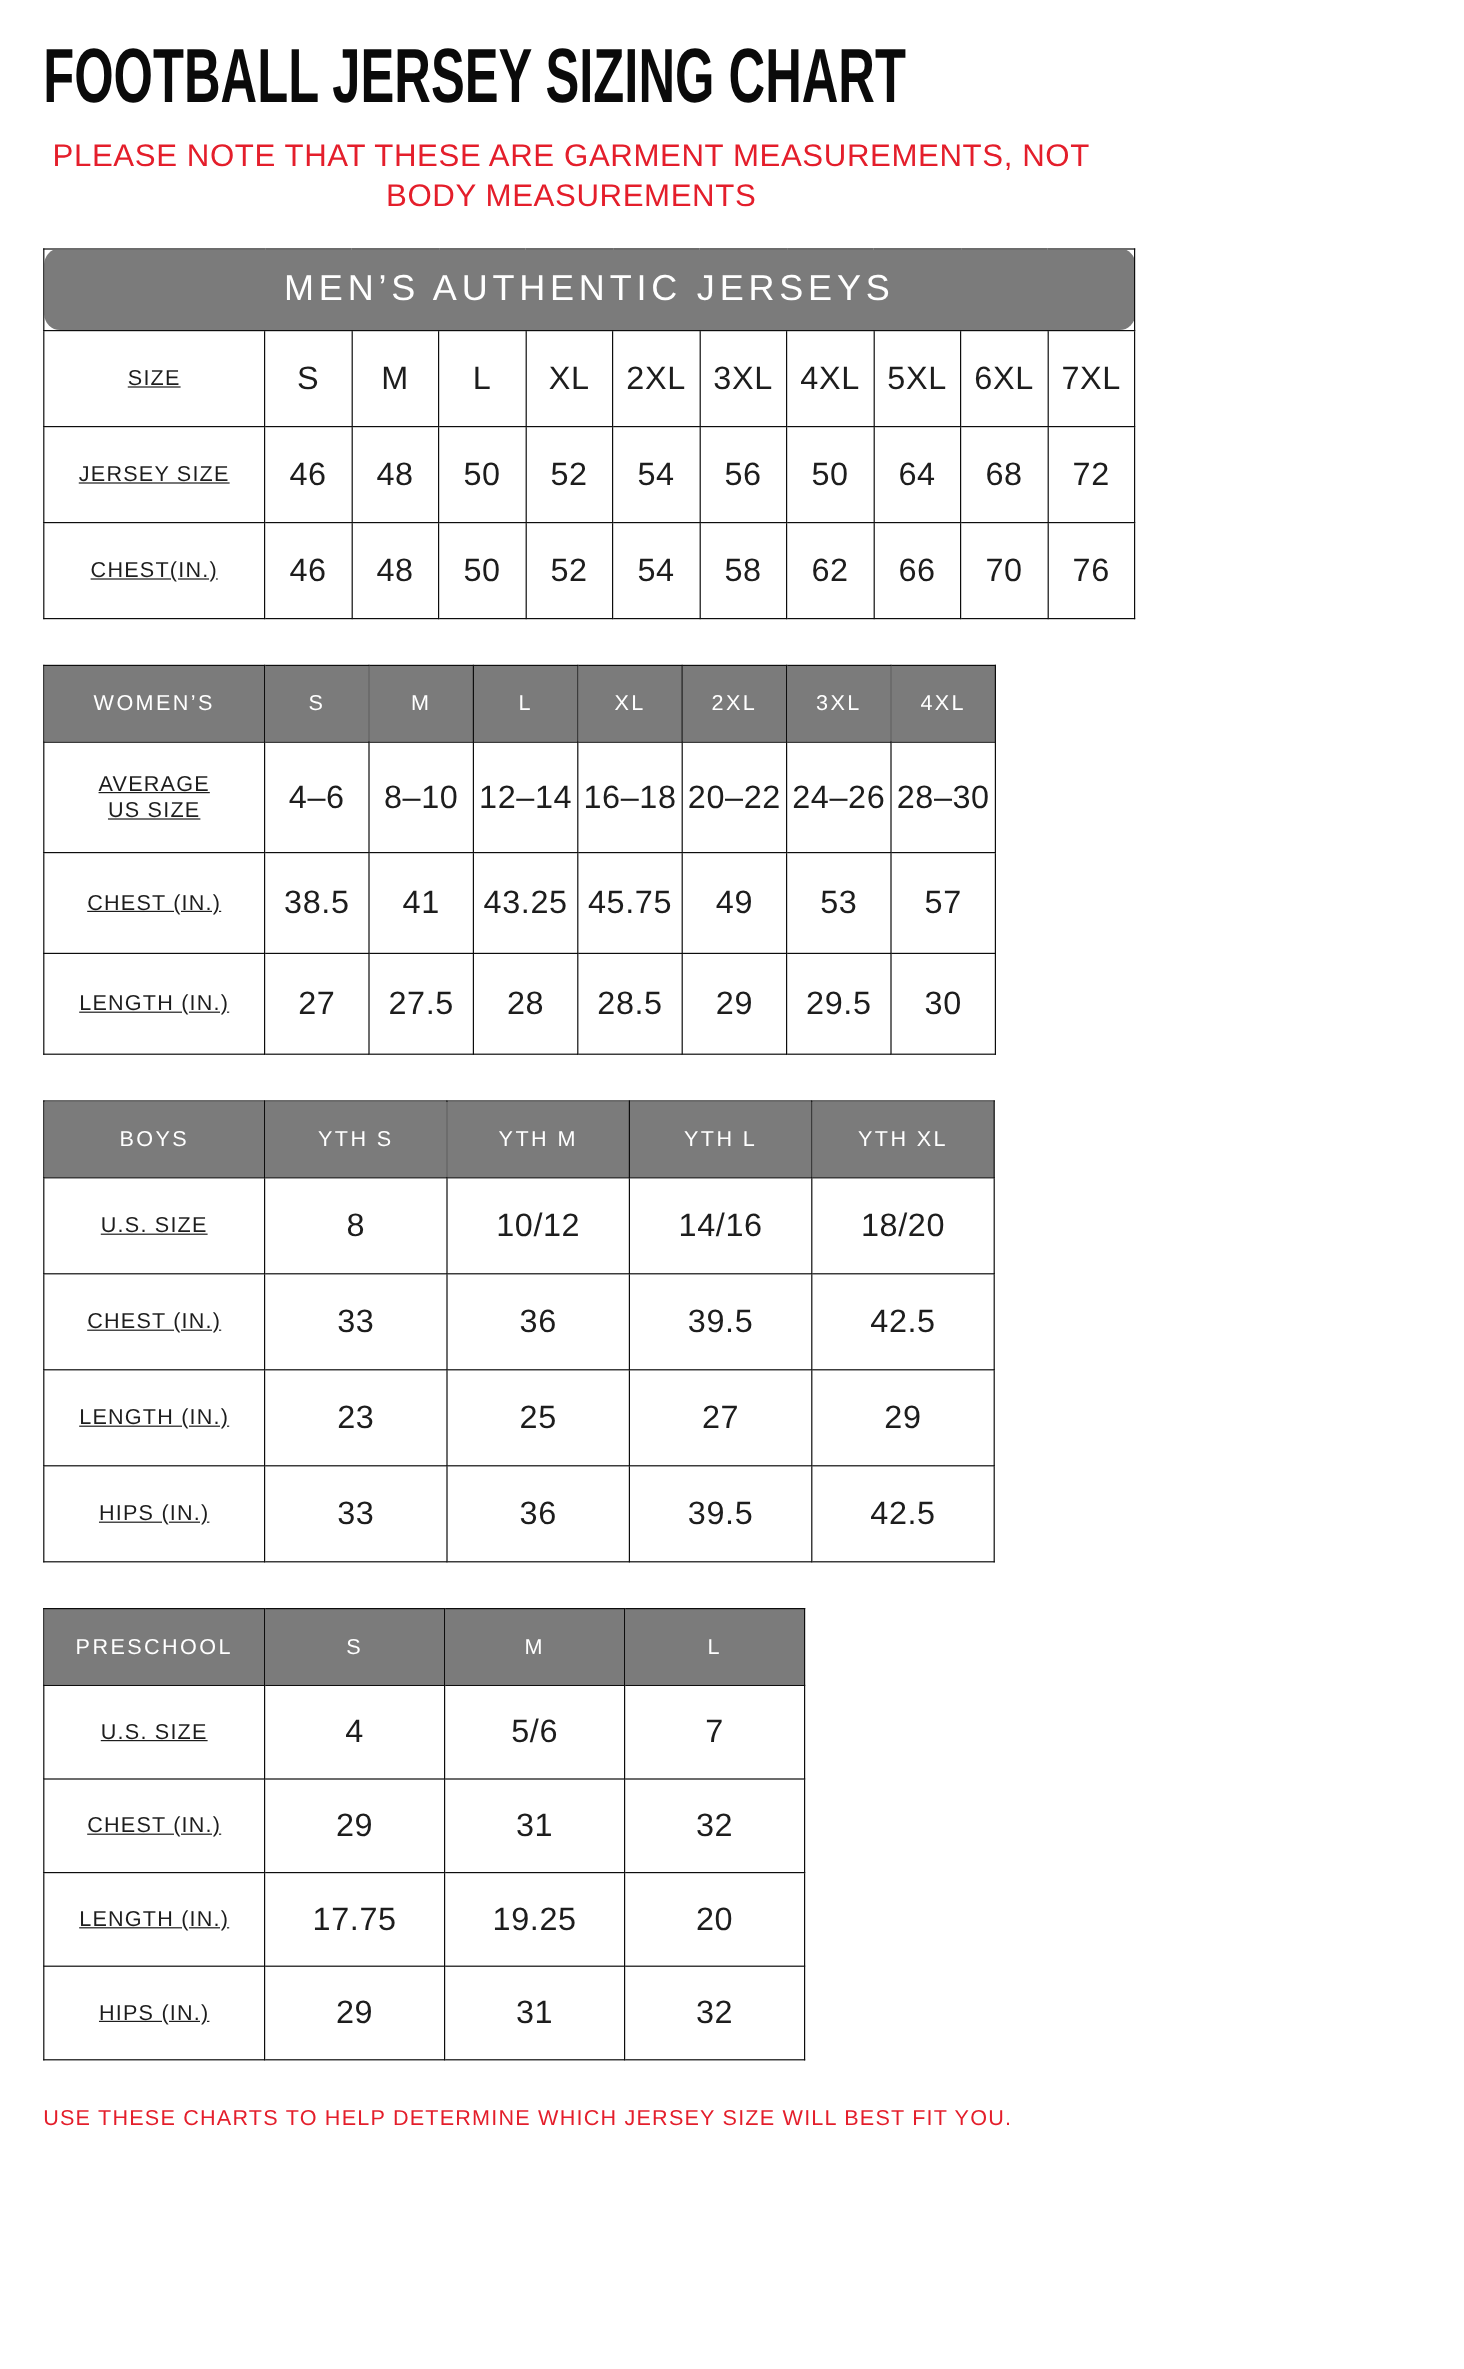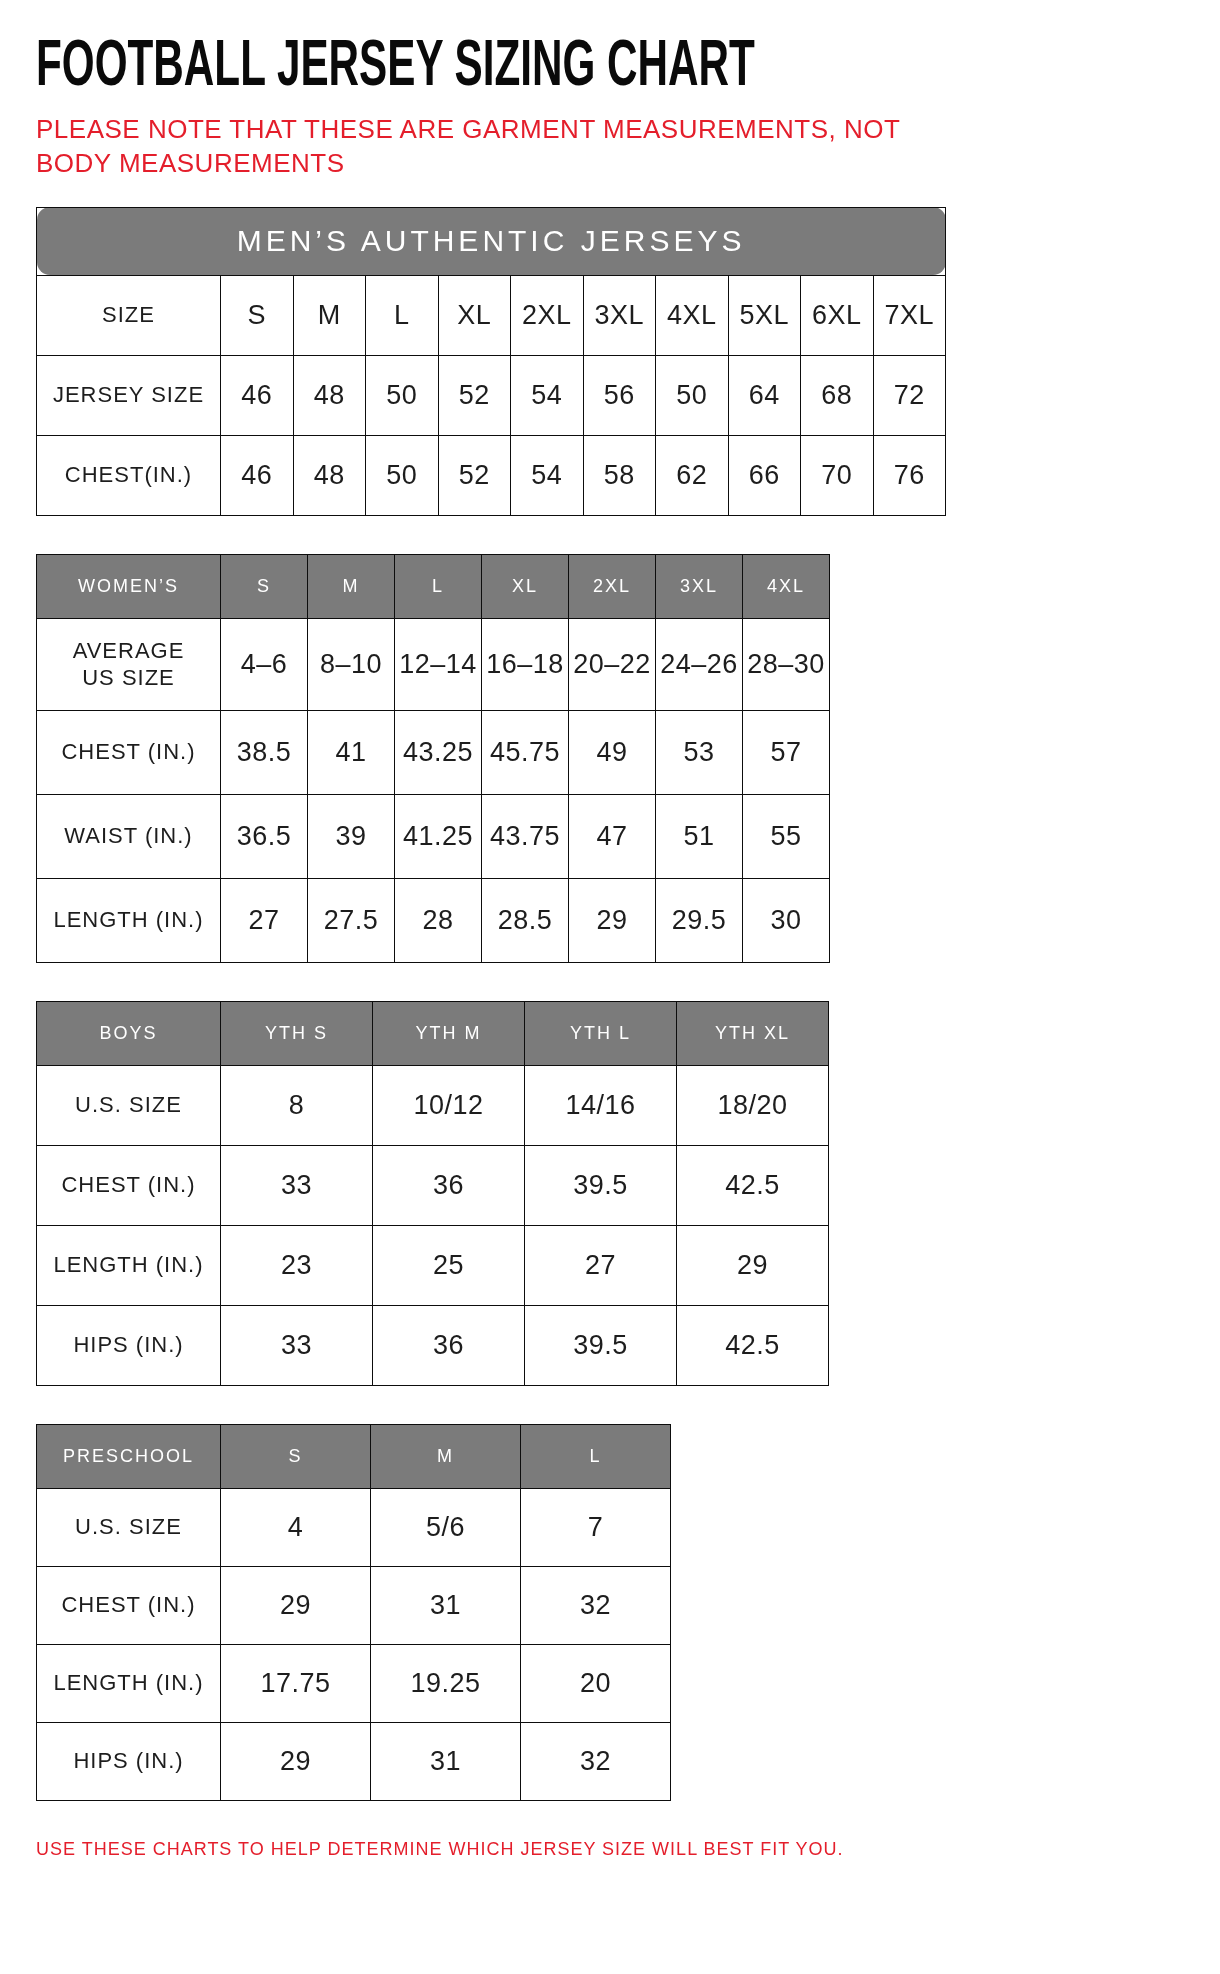--- a/index.html
+++ b/index.html
@@ -22,20 +22,21 @@
     letter-spacing: 0px;
     margin-bottom: 12px;
   }
   .note {
     color: var(--accent-red, #e41e2b);
     font-size: 26px;
     line-height: 1.32;
     letter-spacing: 0.5px;
     max-width: 880px;
     margin-bottom: 26px;
+    text-align: center;
   }
   table.tbl {
     border-collapse: collapse;
     table-layout: fixed;
     margin-bottom: 38px;
   }
   .tbl th, .tbl td {
     border: 1px solid var(--border-black, #0d0d0d);
     text-align: center;
     vertical-align: middle;
@@ -52,24 +53,25 @@
   }
   .hdr {
     background: var(--header-gray, #7b7b7b);
     color: #ffffff;
     font-size: 18px;
     font-weight: normal;
     letter-spacing: 2px;
     height: 64px;
   }
   .lbl {
-    font-size: 22px;
+    font-size: 18px;
     letter-spacing: 1px;
     white-space: pre-line;
     line-height: 1.25;
+    text-decoration: underline;
   }
   .val { font-size: 27px; letter-spacing: 0.5px; }
 
   .mens  { width: 909px; }
   .mens col.c-lbl, .womens col.c-lbl, .boys col.c-lbl, .pre col.c-lbl { width: 184px; }
   .mens col.c-m  { width: 72.5px; }
   .mens tbody td { height: 80px; }
 
   .womens { width: 793px; }
   .womens col.c-w { width: 87px; }
@@ -201,30 +203,20 @@
         <td class="lbl">CHEST (IN.)</td>
         <td class="val">38.5</td>
         <td class="val">41</td>
         <td class="val">43.25</td>
         <td class="val">45.75</td>
         <td class="val">49</td>
         <td class="val">53</td>
         <td class="val">57</td>
       </tr>
       <tr>
-        <td class="lbl">WAIST (IN.)</td>
-        <td class="val">36.5</td>
-        <td class="val">39</td>
-        <td class="val">41.25</td>
-        <td class="val">43.75</td>
-        <td class="val">47</td>
-        <td class="val">51</td>
-        <td class="val">55</td>
-      </tr>
-      <tr>
         <td class="lbl">LENGTH (IN.)</td>
         <td class="val">27</td>
         <td class="val">27.5</td>
         <td class="val">28</td>
         <td class="val">28.5</td>
         <td class="val">29</td>
         <td class="val">29.5</td>
         <td class="val">30</td>
       </tr>
     </tbody>

